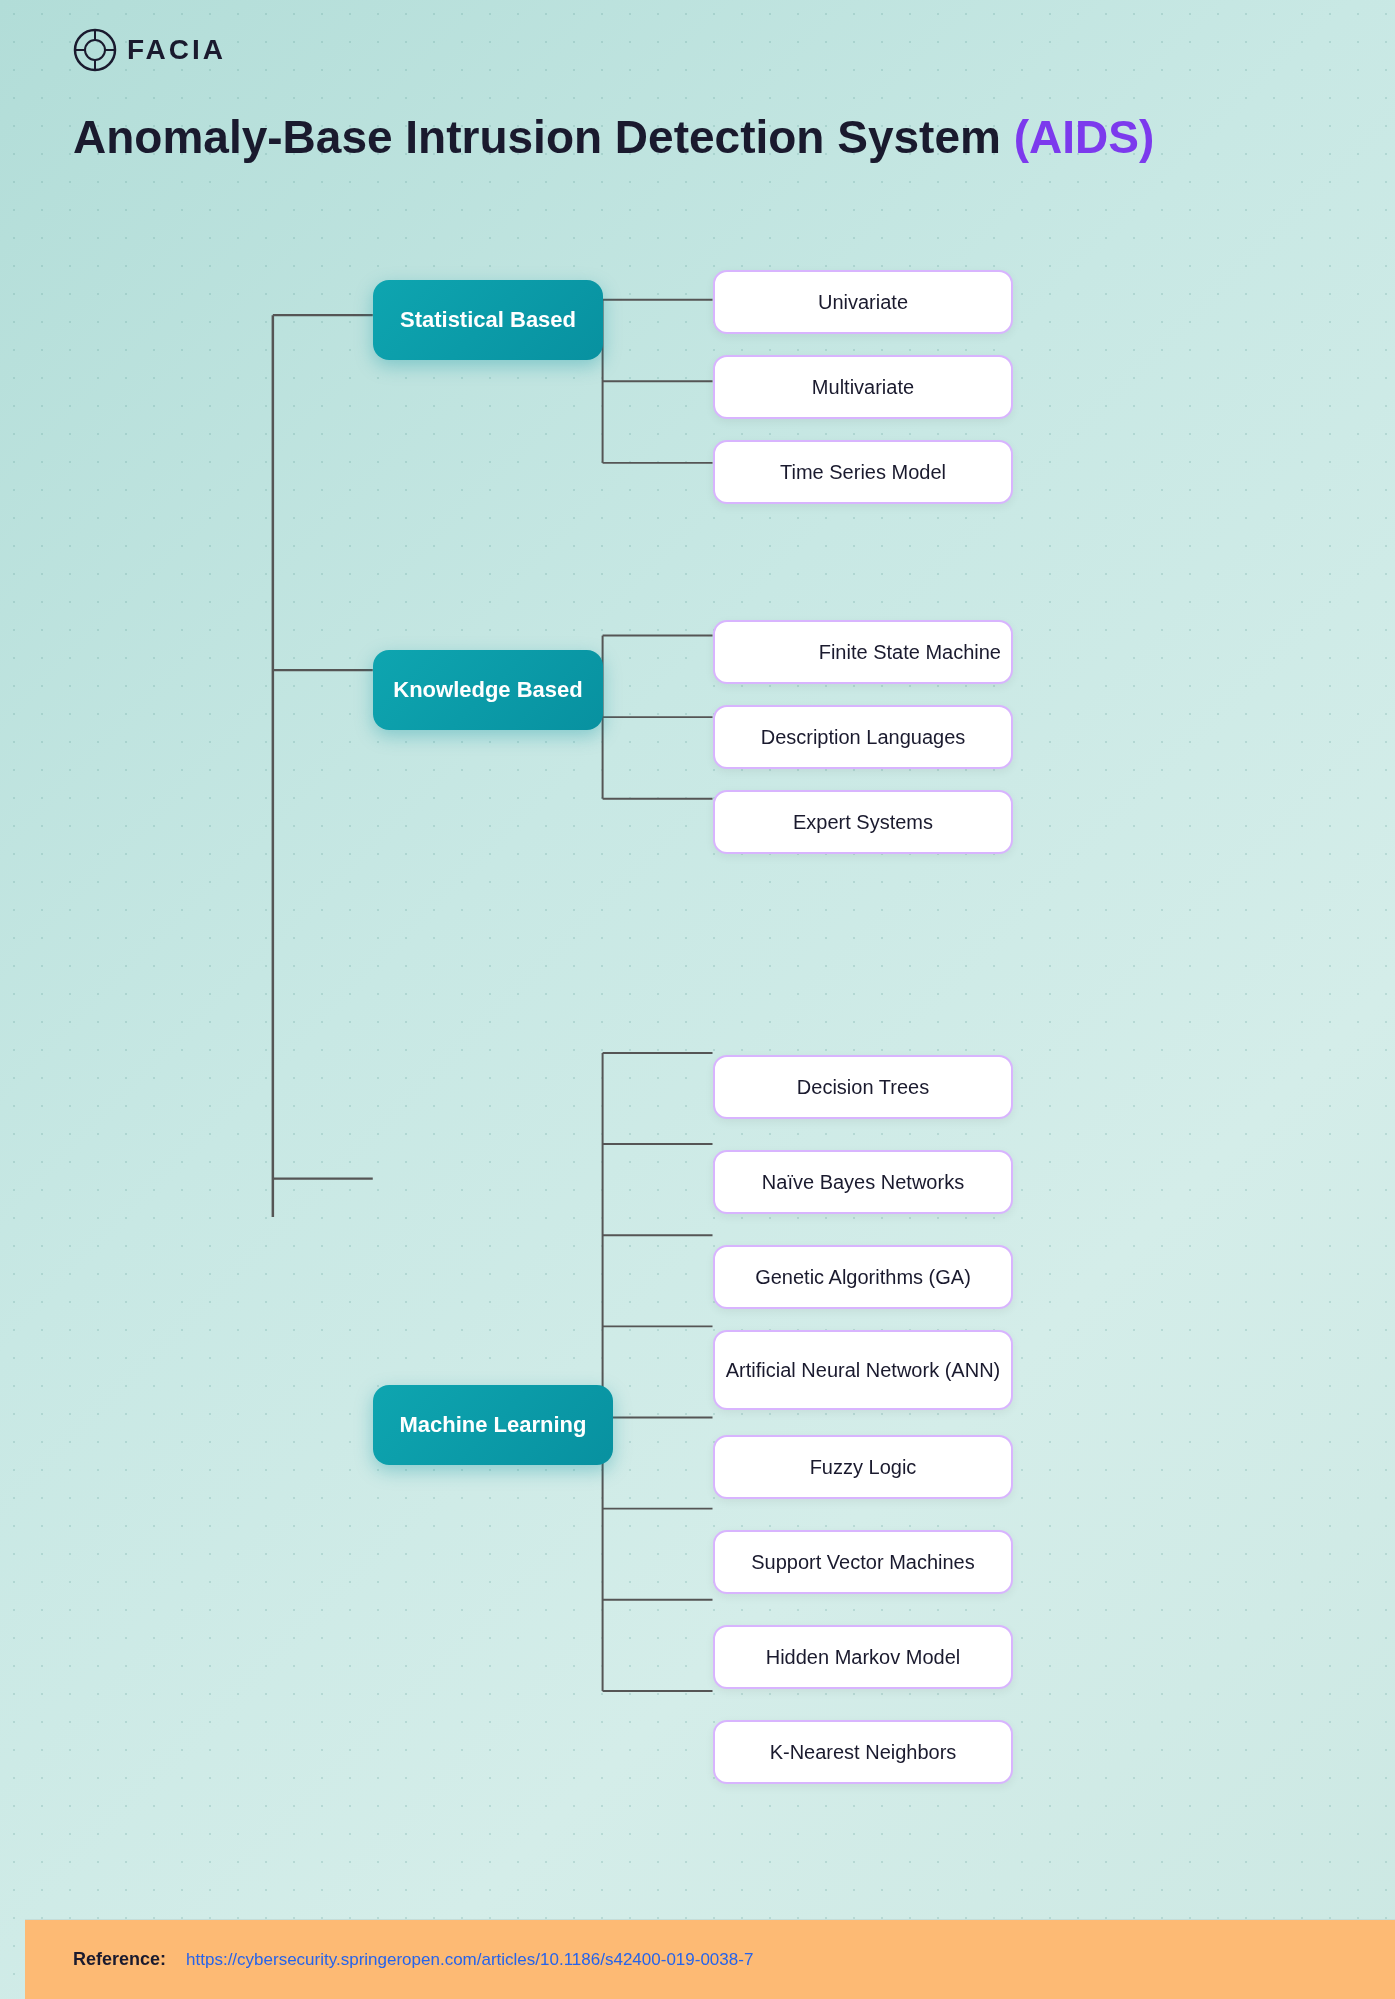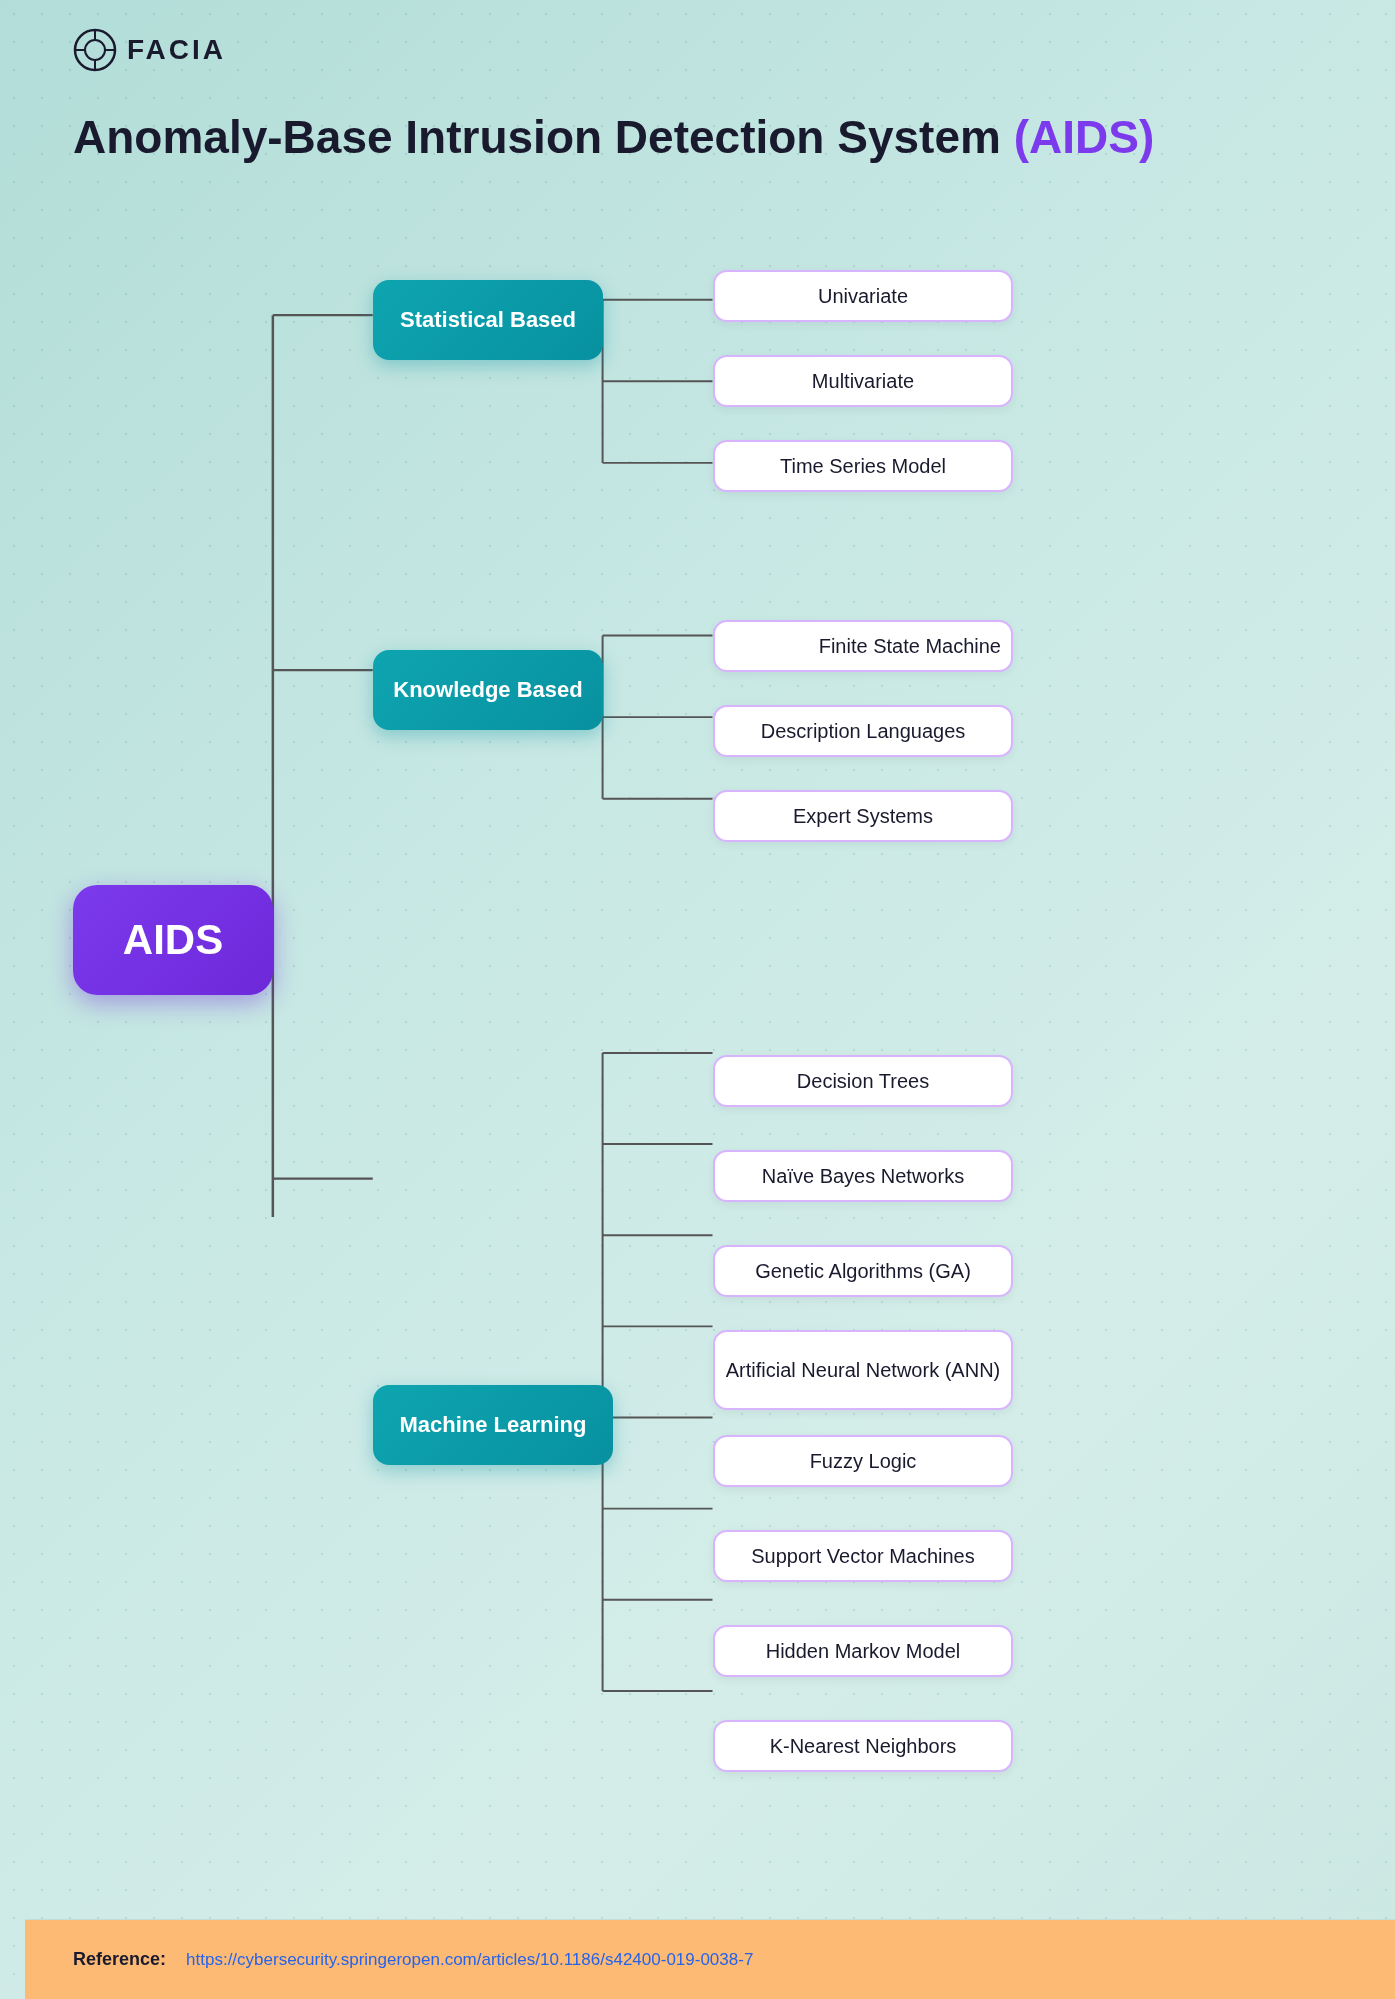--- a/index.html
+++ b/index.html
@@ -115,21 +115,21 @@
       font-weight: 700;
       color: white;
       text-align: center;
       line-height: 1.2;
     }
 
     
     .leaf-node {
       position: absolute;
       width: 300px;
-      height: 52px;
+      height: 64px;
       background: white;
       border: 2px solid #d8b4fe;
       border-radius: 14px;
       display: flex;
       align-items: center;
       justify-content: center;
       box-shadow: 0 3px 10px rgba(0,0,0,0.06);
     }
 
     .leaf-node-label {
@@ -225,23 +225,20 @@
       <line x1="530" y1="889" x2="640" y2="889" stroke="#555" stroke-width="2"></line>
       <line x1="530" y1="984" x2="640" y2="984" stroke="#555" stroke-width="2"></line>
       <line x1="530" y1="1079" x2="640" y2="1079" stroke="#555" stroke-width="2"></line>
       <line x1="530" y1="1174" x2="640" y2="1174" stroke="#555" stroke-width="2"></line>
       <line x1="530" y1="1269" x2="640" y2="1269" stroke="#555" stroke-width="2"></line>
       <line x1="530" y1="1364" x2="640" y2="1364" stroke="#555" stroke-width="2"></line>
       <line x1="530" y1="1459" x2="640" y2="1459" stroke="#555" stroke-width="2"></line>
       <line x1="530" y1="1554" x2="640" y2="1554" stroke="#555" stroke-width="2"></line>
     </svg>
 
-    <div class="aids-node" style="left:0px; top:685px;">
-      <span class="aids-node-label">AIDS</span>
-    </div>
 
     <div class="category-node" style="left:300px; top:80px;">
       <span class="category-node-label">Statistical Based</span>
     </div>
 
     <div class="leaf-node" style="left:640px; top:70px;">
       <span class="leaf-node-label">Univariate</span>
     </div>
     <div class="leaf-node" style="left:640px; top:240px;">
       <span class="leaf-node-label">Time Series Model</span>

